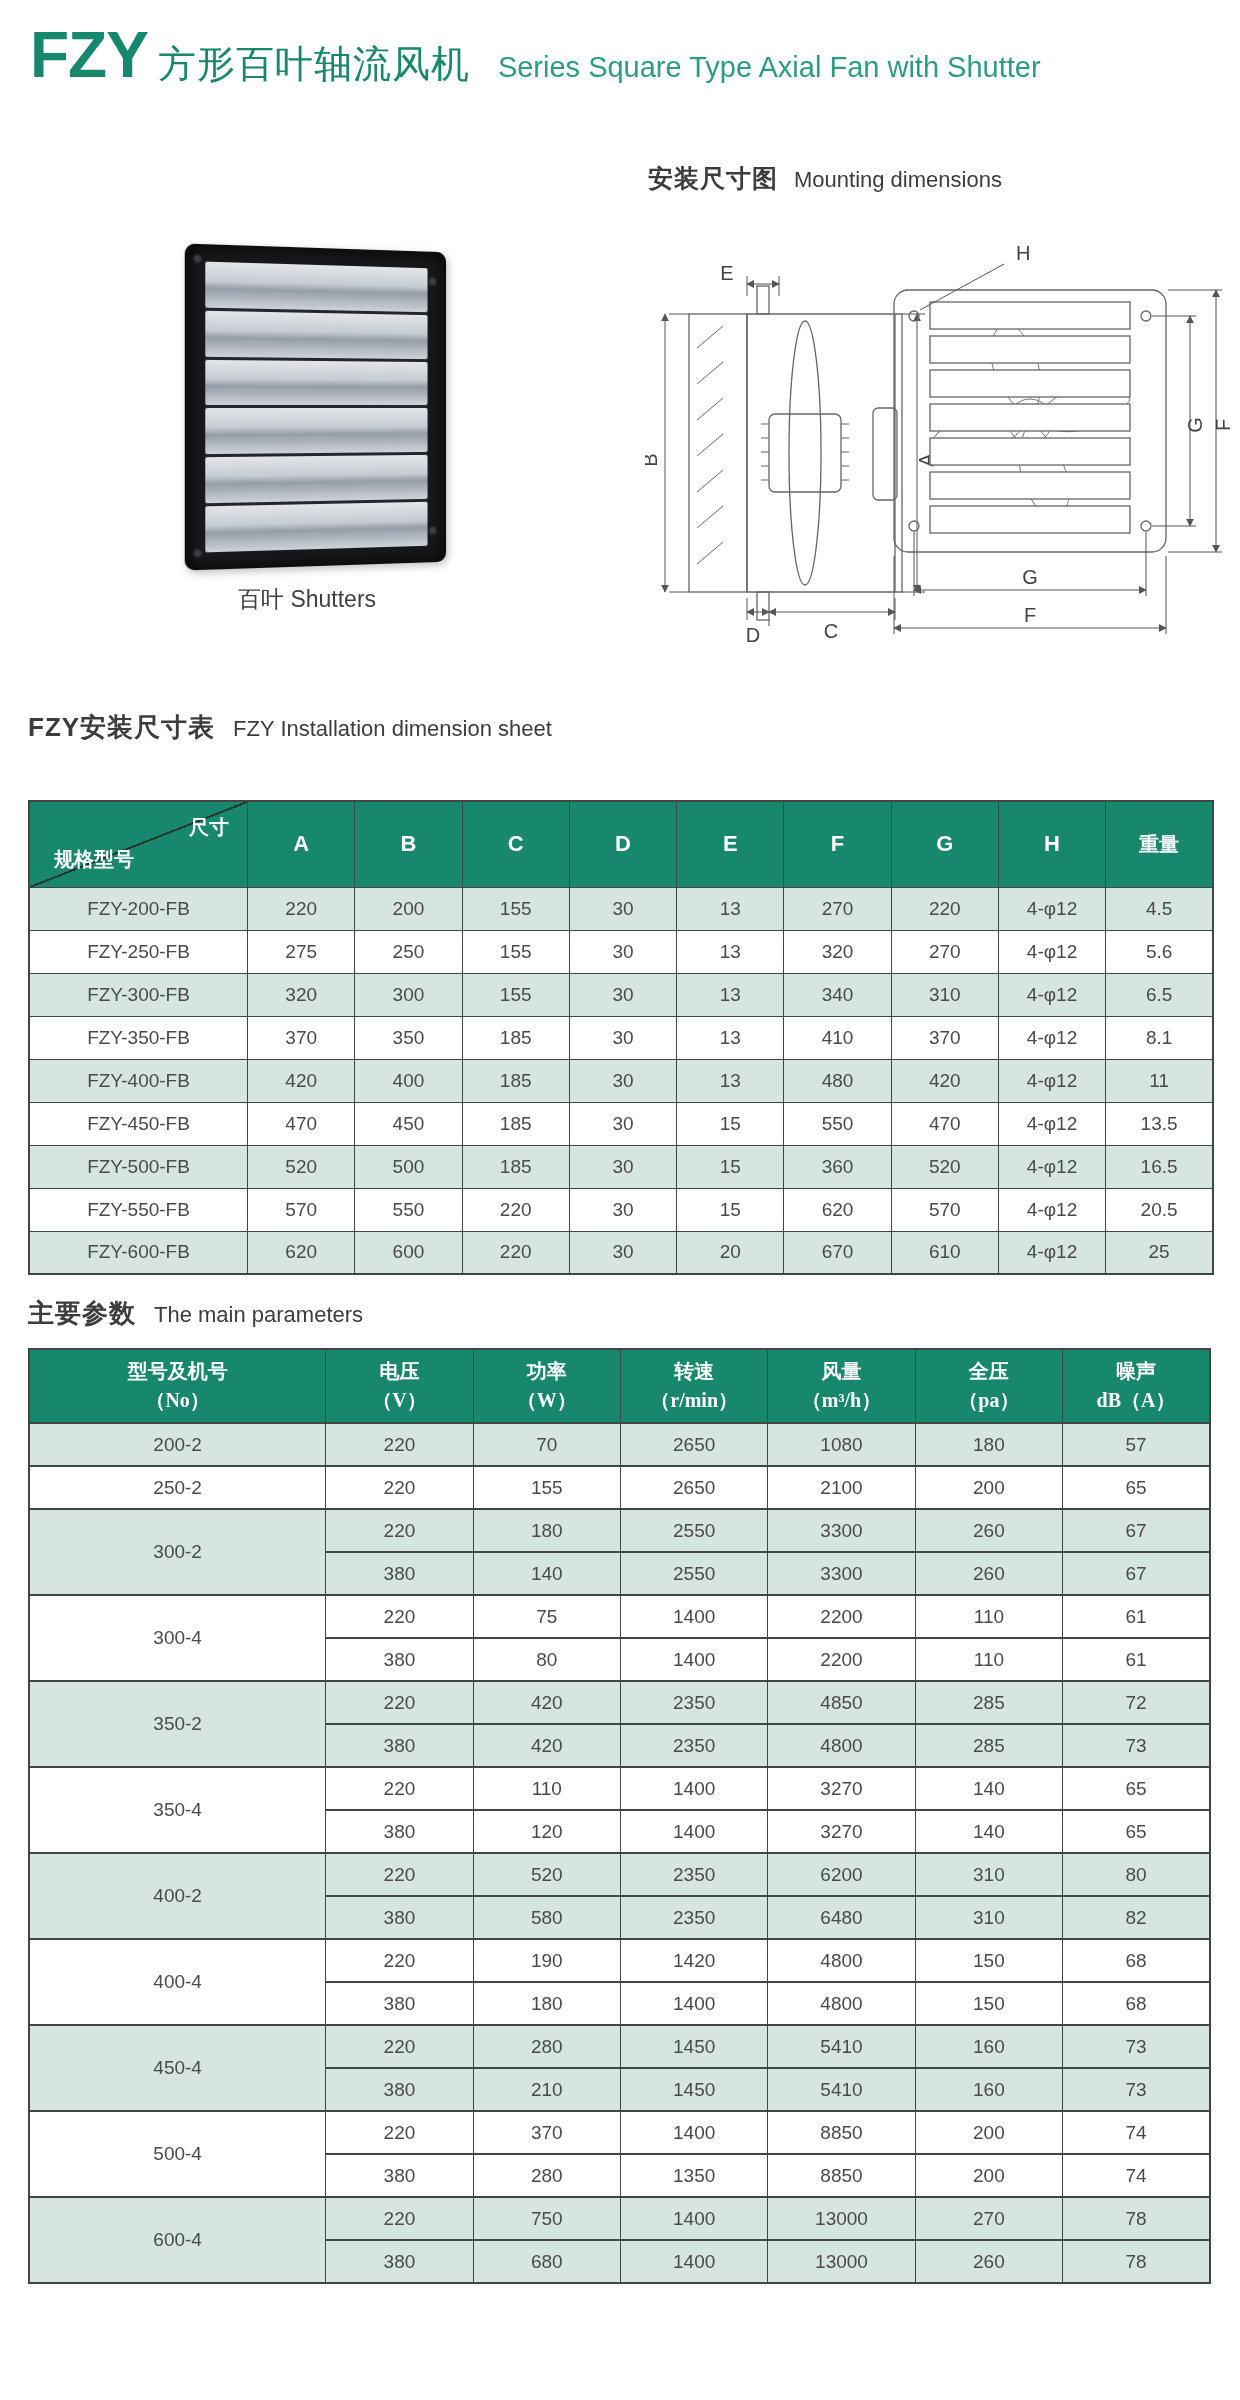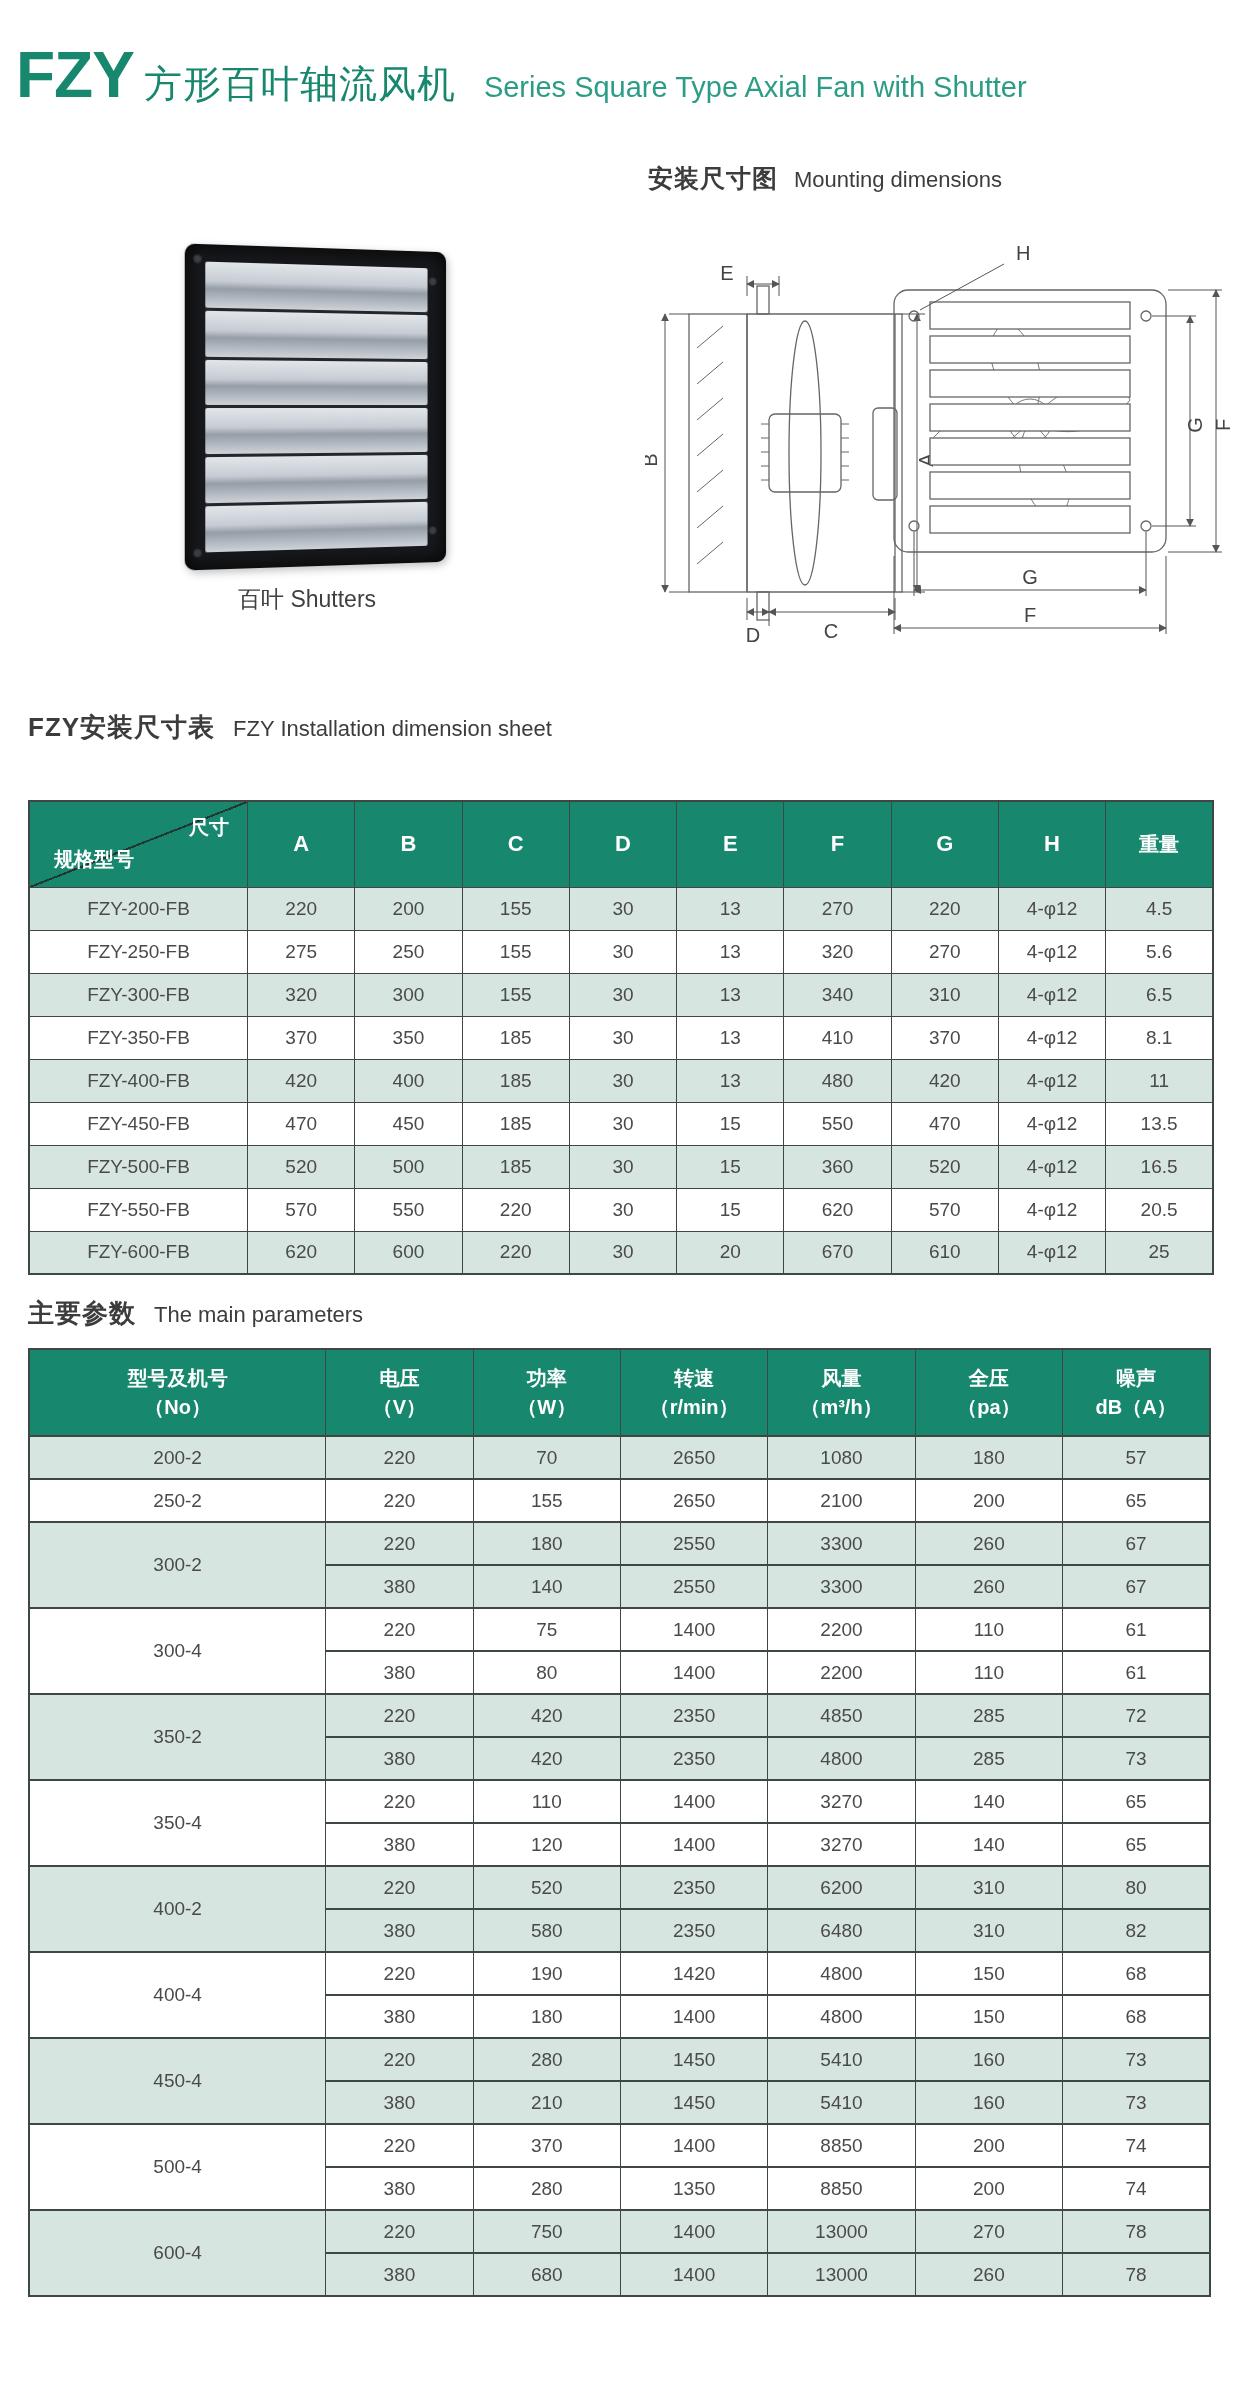--- a/index.html
+++ b/index.html
@@ -10,21 +10,21 @@
     --ink:#3c3c3c;
     --cell-ink:#4a4a4a;
     --line:#666;
   }
   *{margin:0;padding:0;box-sizing:border-box;}
   html,body{background:#fff;}
   body{font-family:"Liberation Sans","DejaVu Sans",sans-serif;color:var(--ink);}
   .page{position:relative;width:1240px;height:2400px;background:#ffffff;overflow:hidden;}
 
   
-  .brand-header{position:absolute;left:16px;top:18px;display:flex;align-items:baseline;white-space:nowrap;margin-top:20px;}
+  .brand-header{position:absolute;left:30px;top:18px;display:flex;align-items:baseline;white-space:nowrap;}
   .brand-fzy{font-size:64px;font-weight:bold;color:var(--accent);letter-spacing:-1px;}
   .brand-cn{font-size:38px;color:var(--accent);margin-left:10px;letter-spacing:1px;}
   .brand-en{font-size:29px;color:var(--accent-light);margin-left:28px;}
 
   
   .fan-photo{position:absolute;left:185px;top:248px;width:268px;height:318px;}
   .fan-frame{width:100%;height:100%;background:#17191c;border-radius:10px;padding:17px 20px;
     transform:perspective(1100px) rotateY(13deg);box-shadow:inset 0 0 20px #000,2px 3px 8px rgba(0,0,0,.25);}
   .fan-louvers{height:100%;display:flex;flex-direction:column;gap:3px;background:#23262a;border-radius:2px;}
   .slat{flex:1;border-radius:2px;
@@ -53,21 +53,21 @@
   table{border-collapse:collapse;table-layout:fixed;background:#fff;}
   th,td{border:1px solid var(--border);text-align:center;vertical-align:middle;
     font-size:19px;color:var(--cell-ink);overflow:hidden;}
   thead th{background:var(--accent);color:#fff;font-weight:bold;}
   tr.alt td{background:var(--row-alt);}
   .dim-table{position:absolute;left:28px;top:800px;width:1186px;border:2px solid var(--border);}
   .dim-table thead th{height:86px;font-size:22px;}
   .dim-table thead th.small{font-size:20px;}
   .dim-table td{height:43px;}
   .param-table{position:absolute;left:28px;top:1348px;width:1183px;border:2px solid var(--border);}
-  .param-table thead th{height:87px;font-size:20px;line-height:1.45;}
+  .param-table thead th{height:74px;font-size:20px;line-height:1.45;font-family:Liberation Serif, serif;}
   .param-table td{height:43px;}
   .param-table tr.group-start td{border-top:2px solid var(--border);}
   .param-table tr.sub-row td{border-top:2px solid var(--border);}
 
   
   th.corner{position:relative;padding:0;
     background-image:linear-gradient(to bottom right,rgba(0,0,0,0) calc(50% - 1px),#223632 calc(50% - 1px),#223632 calc(50% + 1px),rgba(0,0,0,0) calc(50% + 1px)),
       linear-gradient(var(--accent),var(--accent));}
   th.corner .corner-top{position:absolute;top:12px;right:18px;font-size:20px;}
   th.corner .corner-bottom{position:absolute;bottom:14px;left:24px;font-size:20px;}

